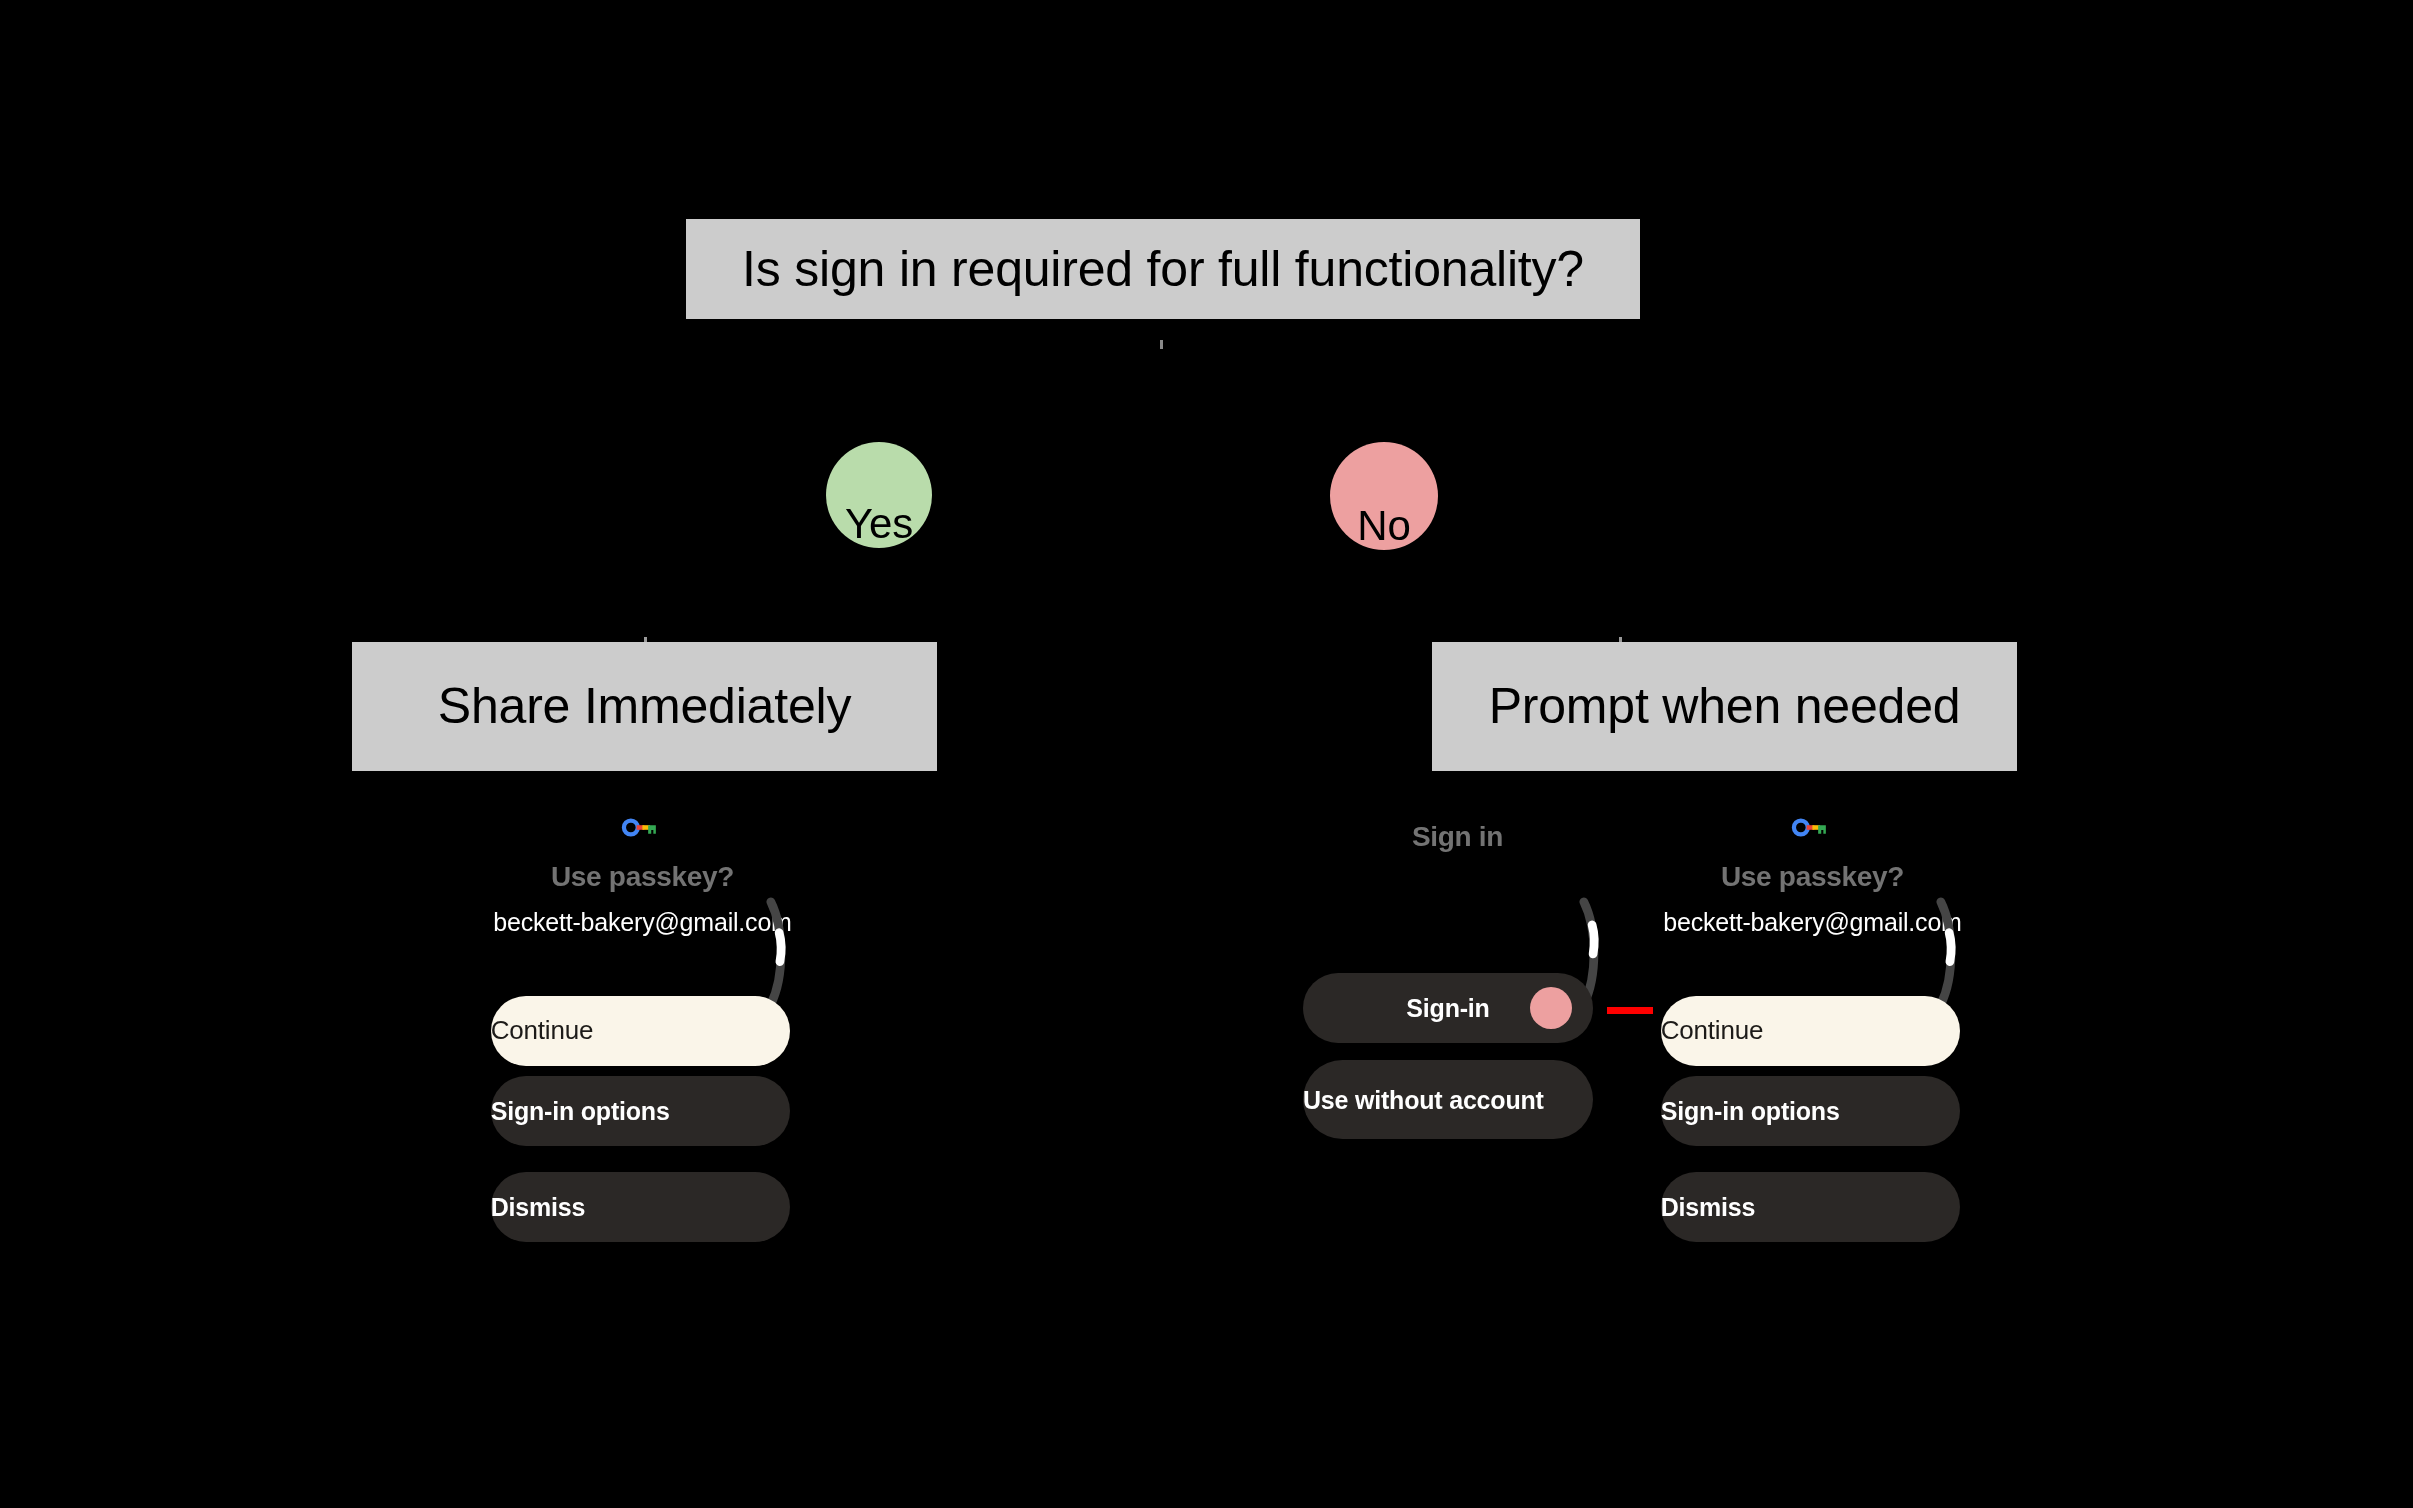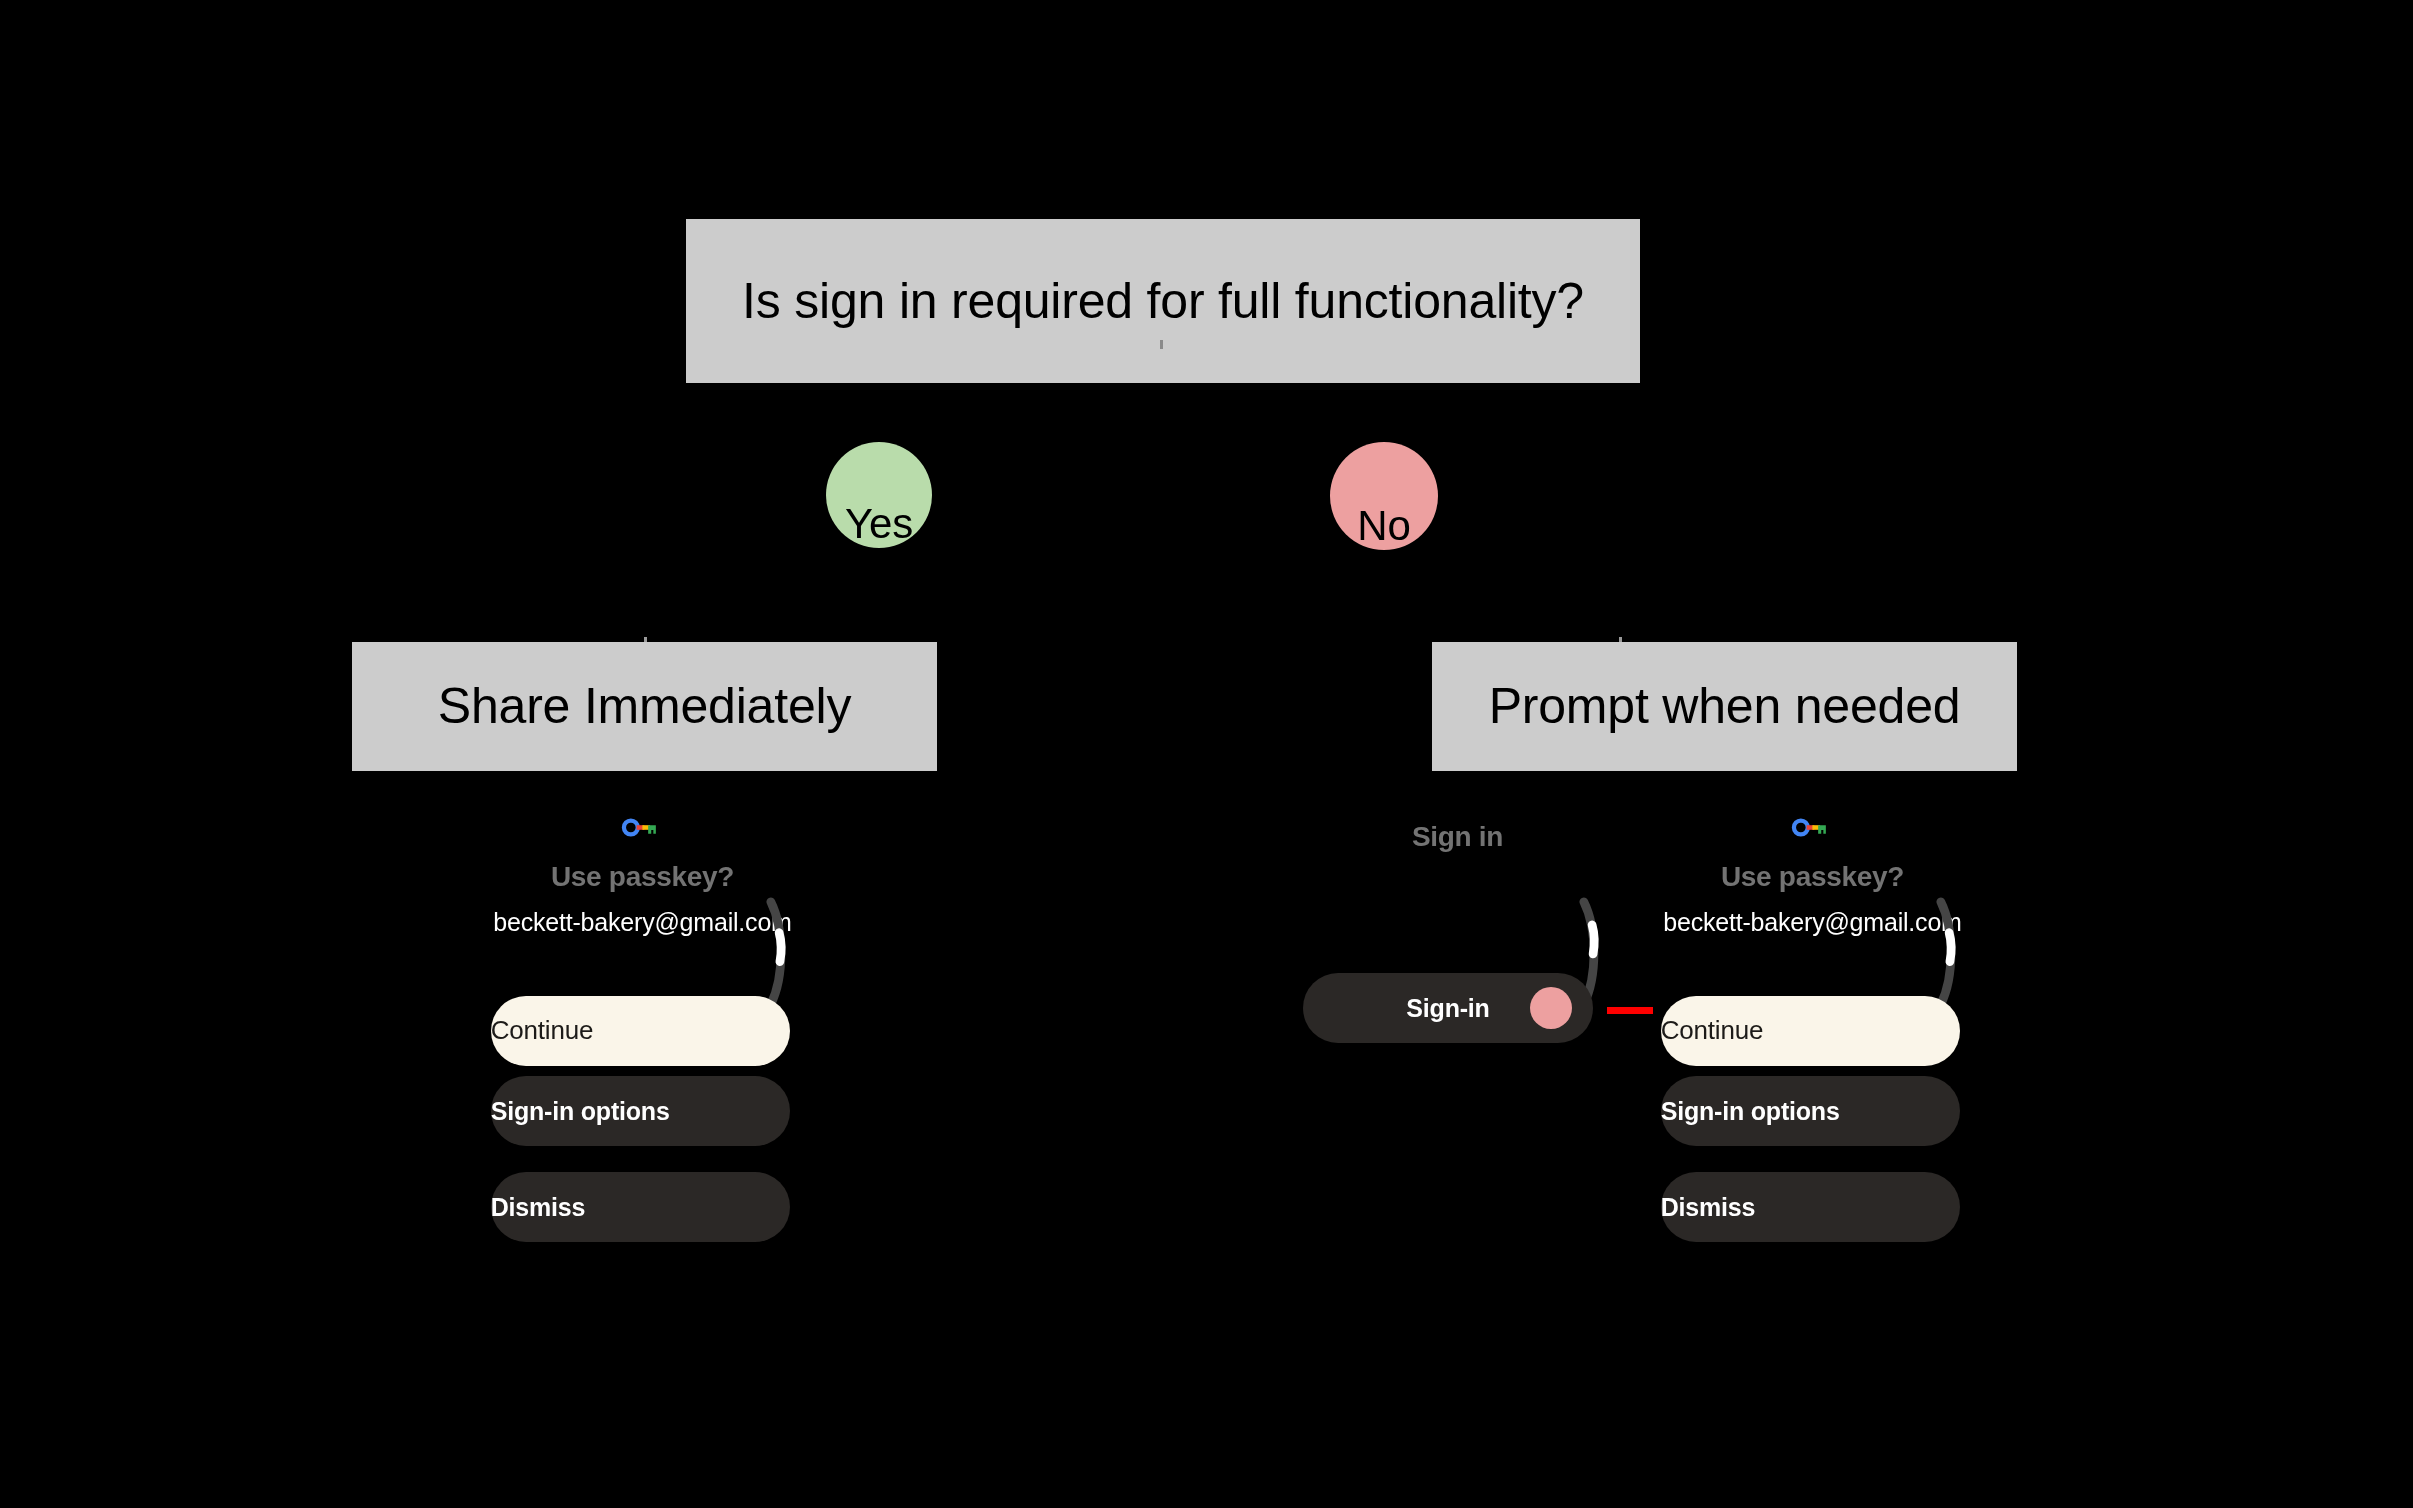--- a/index.html
+++ b/index.html
@@ -21,21 +21,21 @@
     background:#cccccc;
     color:#000000;
     display:flex;
     align-items:center;
     justify-content:center;
     text-align:center;
     font-weight:400;
     line-height:1.1;
     letter-spacing:-0.2px;
   }
-  #box-root{ left:686px; top:219px; width:954px; height:164px; font-size:50px; }
+  #box-root{ left:686px; top:219px; width:954px; height:100px; font-size:50px; }
   #box-left{ left:352px; top:642px; width:585px; height:129px; font-size:50px; }
   #box-right{ left:1388px; top:642px; width:585px; height:129px; font-size:50px;margin-left:44px; }
 
   
   .node-circle{
     position:absolute;
     border-radius:50%;
     display:flex;
     align-items:flex-end;
     justify-content:center;
@@ -198,20 +198,23 @@
         <path d="M8 6 C 22 34, 22 84, 8 112" fill="none" stroke="#454545" stroke-width="9" stroke-linecap="round"></path>
         <path d="M16.6 30 C 19.4 40, 19.4 50, 17.6 60" fill="none" stroke="#ffffff" stroke-width="9" stroke-linecap="round"></path>
       </svg>
     </span>
 
     <div class="mk-btn dark signin" style="left:0px; top:154px; width:290px; height:70px;">
       <span>Sign-in</span>
       <span class="pink-dot" style="right:21px; top:13.5px;"></span>
     </div>
 
+    <div class="mk-btn dark" style="left:0px; top:249px; width:290px; height:79px;">
+      <span>Use without account</span>
+    </div>
   </div>
 
   <div class="arrow-line" style="left:1607px; top:1007px; width:66px;"></div>
   <div class="arrow-head" style="left:1668px; top:994px;"></div>
 
   <div class="mockup" style="left:1653px; top:811px; width:319px; height:463px;">
 
     <span class="mk-icon" style="left:138px; transform:none; top:3.9px;">
       <svg width="37" height="25" viewBox="0 0 38 26" xmlns="http://www.w3.org/2000/svg">
         <circle cx="10" cy="13" r="7.2" fill="none" stroke="#4285F4" stroke-width="4.4"></circle>

